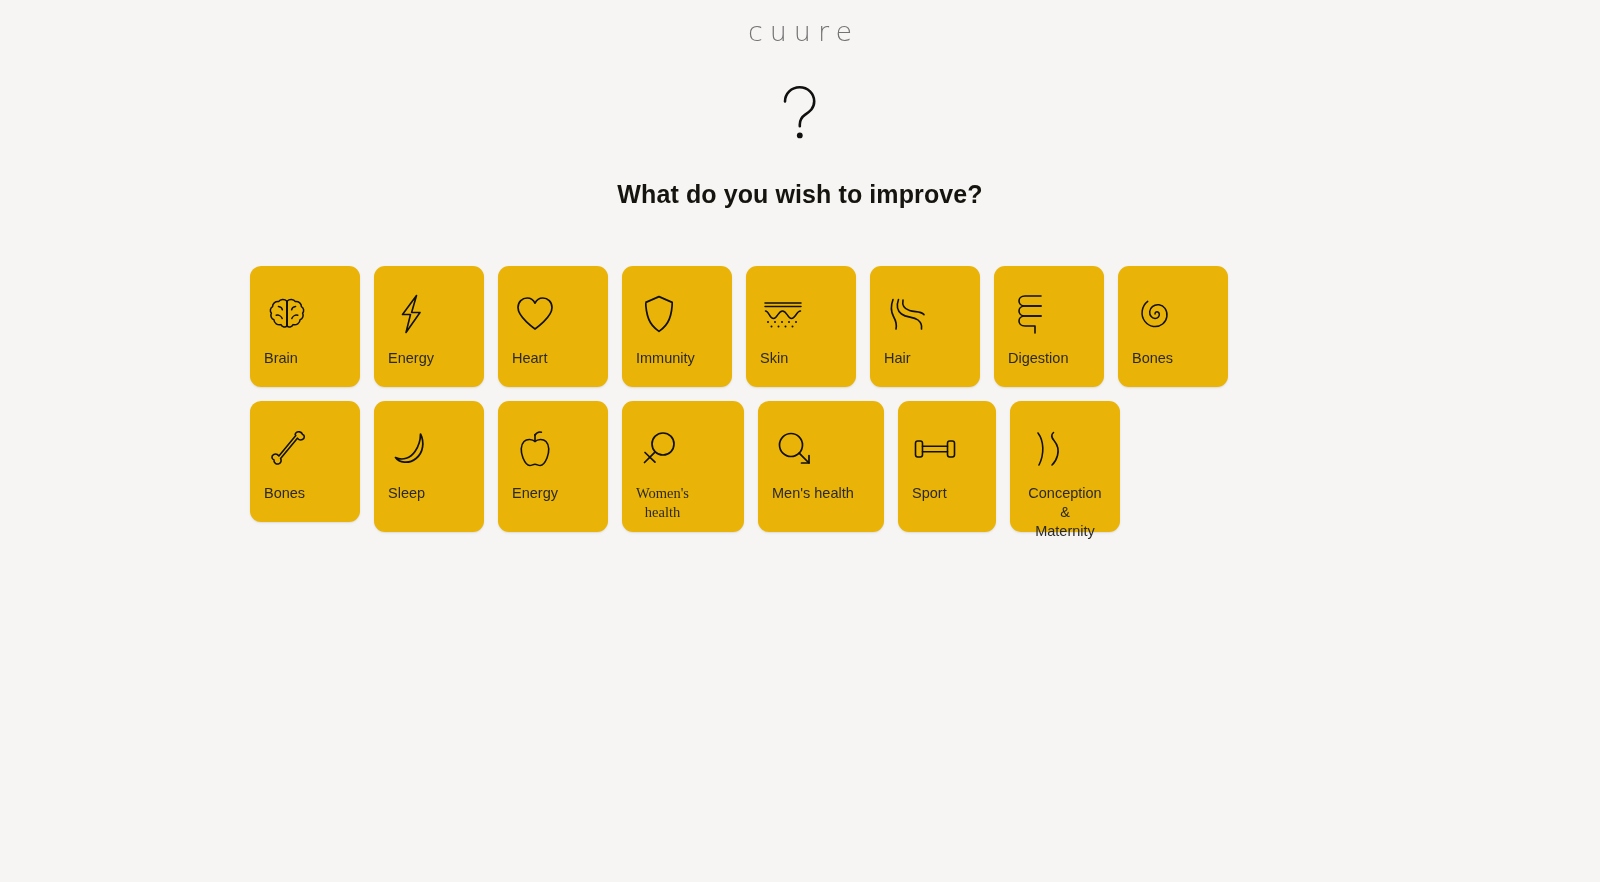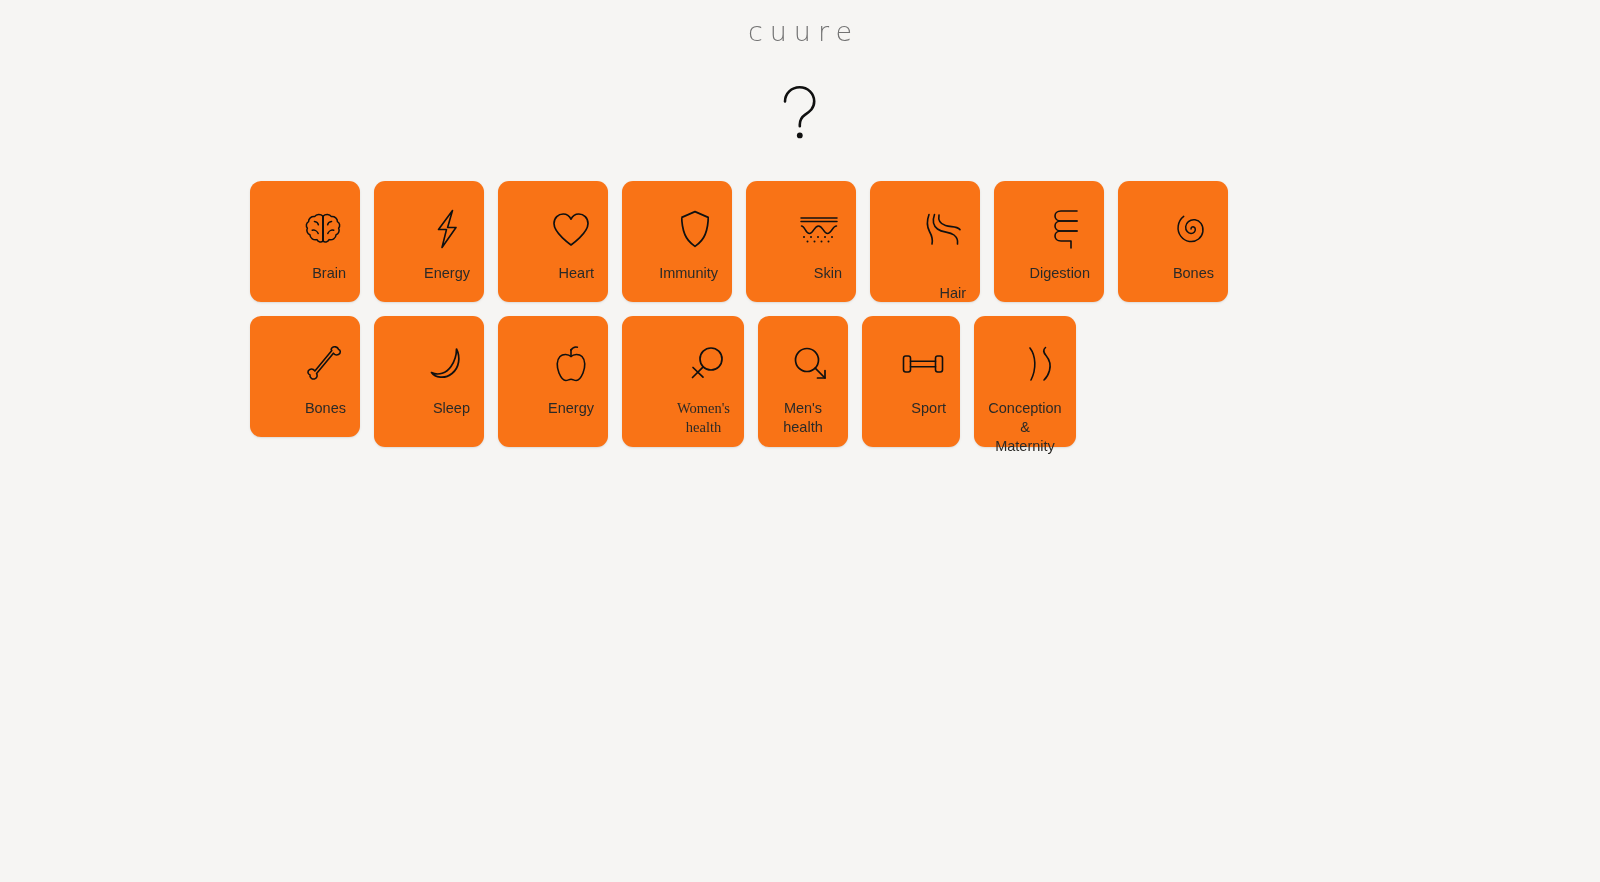--- a/index.html
+++ b/index.html
@@ -69,26 +69,26 @@
   .grid {
     margin-top: 40px;
     width: 1100px;
     display: flex;
     flex-wrap: wrap;
     gap: 14px 14px;
     align-content: flex-start;
   }
 
   .card {
-    background: #f97316;
+    background: #eab308;
     border-radius: 11px;
     box-shadow: 0 1px 3px rgba(20,18,14,.07), 0 1px 1px rgba(20,18,14,.04);
     display: flex;
     flex-direction: column;
-    align-items: flex-end;
+    align-items: flex-start;
     padding: 26px 14px 0 14px;
     min-width: 83px;
     cursor: pointer;
     border: none;
     outline: none;
   }
   .row1 .card { height: 121px; }
   .row2 .card { height: 131px; }
 
   .card-icon {
@@ -110,30 +110,30 @@
     white-space: pre-line;
     font-weight: 400;
   }
 
   
   .w-brain      { width: 110px; }
   .w-energy     { width: 110px; }
   .w-heart      { width: 110px; }
   .w-immunity   { width: 110px; }
   .w-skin       { width: 110px; }
-  .w-hair       { width: 110px; gap: 20px; }
+  .w-hair       { width: 110px; }
   .w-digestion  { width: 110px; }
   .w-stress     { width: 110px; }
   .w-bones      { width: 110px; }
   .w-sleep      { width: 110px; }
   .w-shape      { width: 110px; }
   .w-womens     { width: 122px; font-family: Liberation Serif, serif; }
-  .w-mens       { width: 90px; }
+  .w-mens       { width: 126px; }
   .w-sport      { width: 98px; }
-  .w-conception { width: 102px; }
+  .w-conception { width: 110px; }
 
   
   .next-wrap {
     margin-top: 42px;
     display: flex;
     justify-content: center;
     width: 100%;
   }
   .next-btn {
     width: 166px;
@@ -156,20 +156,21 @@
 
   <div class="logo">cuure</div>
 
   <div class="qmark-wrap">
     <svg width="46" height="58" viewBox="0 0 46 58" fill="none" stroke="#101010" stroke-width="2.6" stroke-linecap="round">
       <path d="M8 18.5 C8 10.5 14.4 4.2 22.6 4.2 C30.8 4.2 37.2 10.5 37.2 18.3 C37.2 25.5 32.6 28.6 28.2 31.6 C24.6 34.1 22.8 36.4 22.8 41.6 L22.8 43.3"></path>
       <circle cx="22.8" cy="52.4" r="2.9" fill="#101010" stroke="none"></circle>
     </svg>
   </div>
 
+  <h1 class="headline">What do you wish to improve?</h1>
 
   <div class="grid">
 
     <div class="row1" style="display:contents">
 
       <button class="card w-brain">
         <span class="card-icon">
           <svg width="38" height="34" viewBox="0 0 38 34" fill="none" stroke="#101010" stroke-width="1.5" stroke-linecap="round" stroke-linejoin="round">
             <path d="M19 4.2 C16.6 1.8 12.4 2 10.6 4.6 C7.2 4.3 4.4 6.6 4.6 9.6 C2.2 10.9 1.6 14.2 3.4 16.2 C2.1 18.6 3.3 21.8 5.9 22.7 C6.2 26.2 9.6 28.6 12.9 27.6 C14.1 30.2 17.5 30.9 19 28.8 Z"></path>
             <path d="M19 4.2 C21.4 1.8 25.6 2 27.4 4.6 C30.8 4.3 33.6 6.6 33.4 9.6 C35.8 10.9 36.4 14.2 34.6 16.2 C35.9 18.6 34.7 21.8 32.1 22.7 C31.8 26.2 28.4 28.6 25.1 27.6 C23.9 30.2 20.5 30.9 19 28.8 Z"></path>

